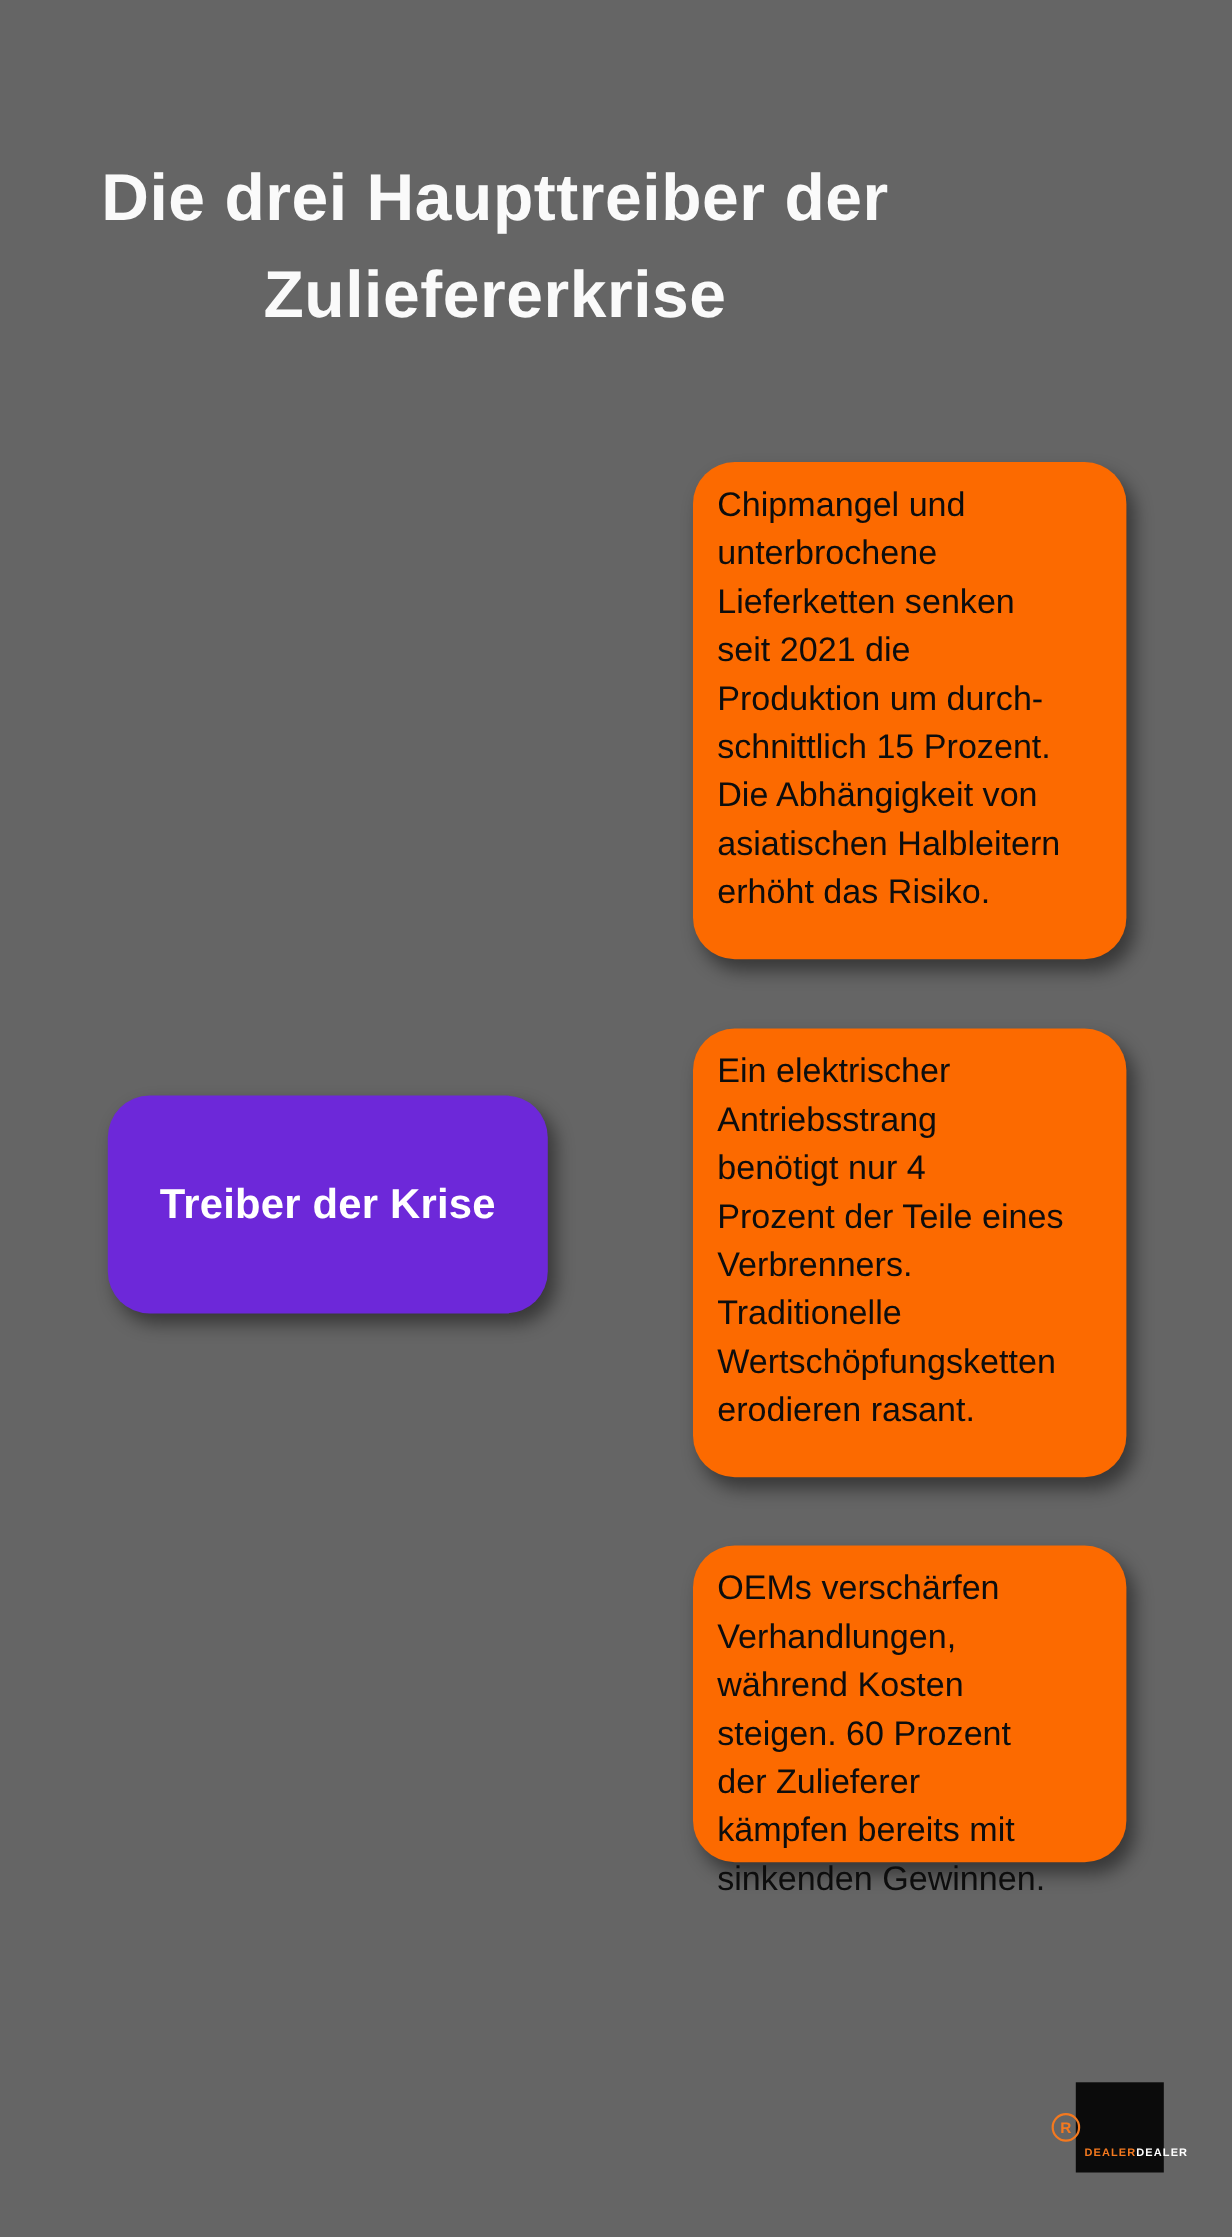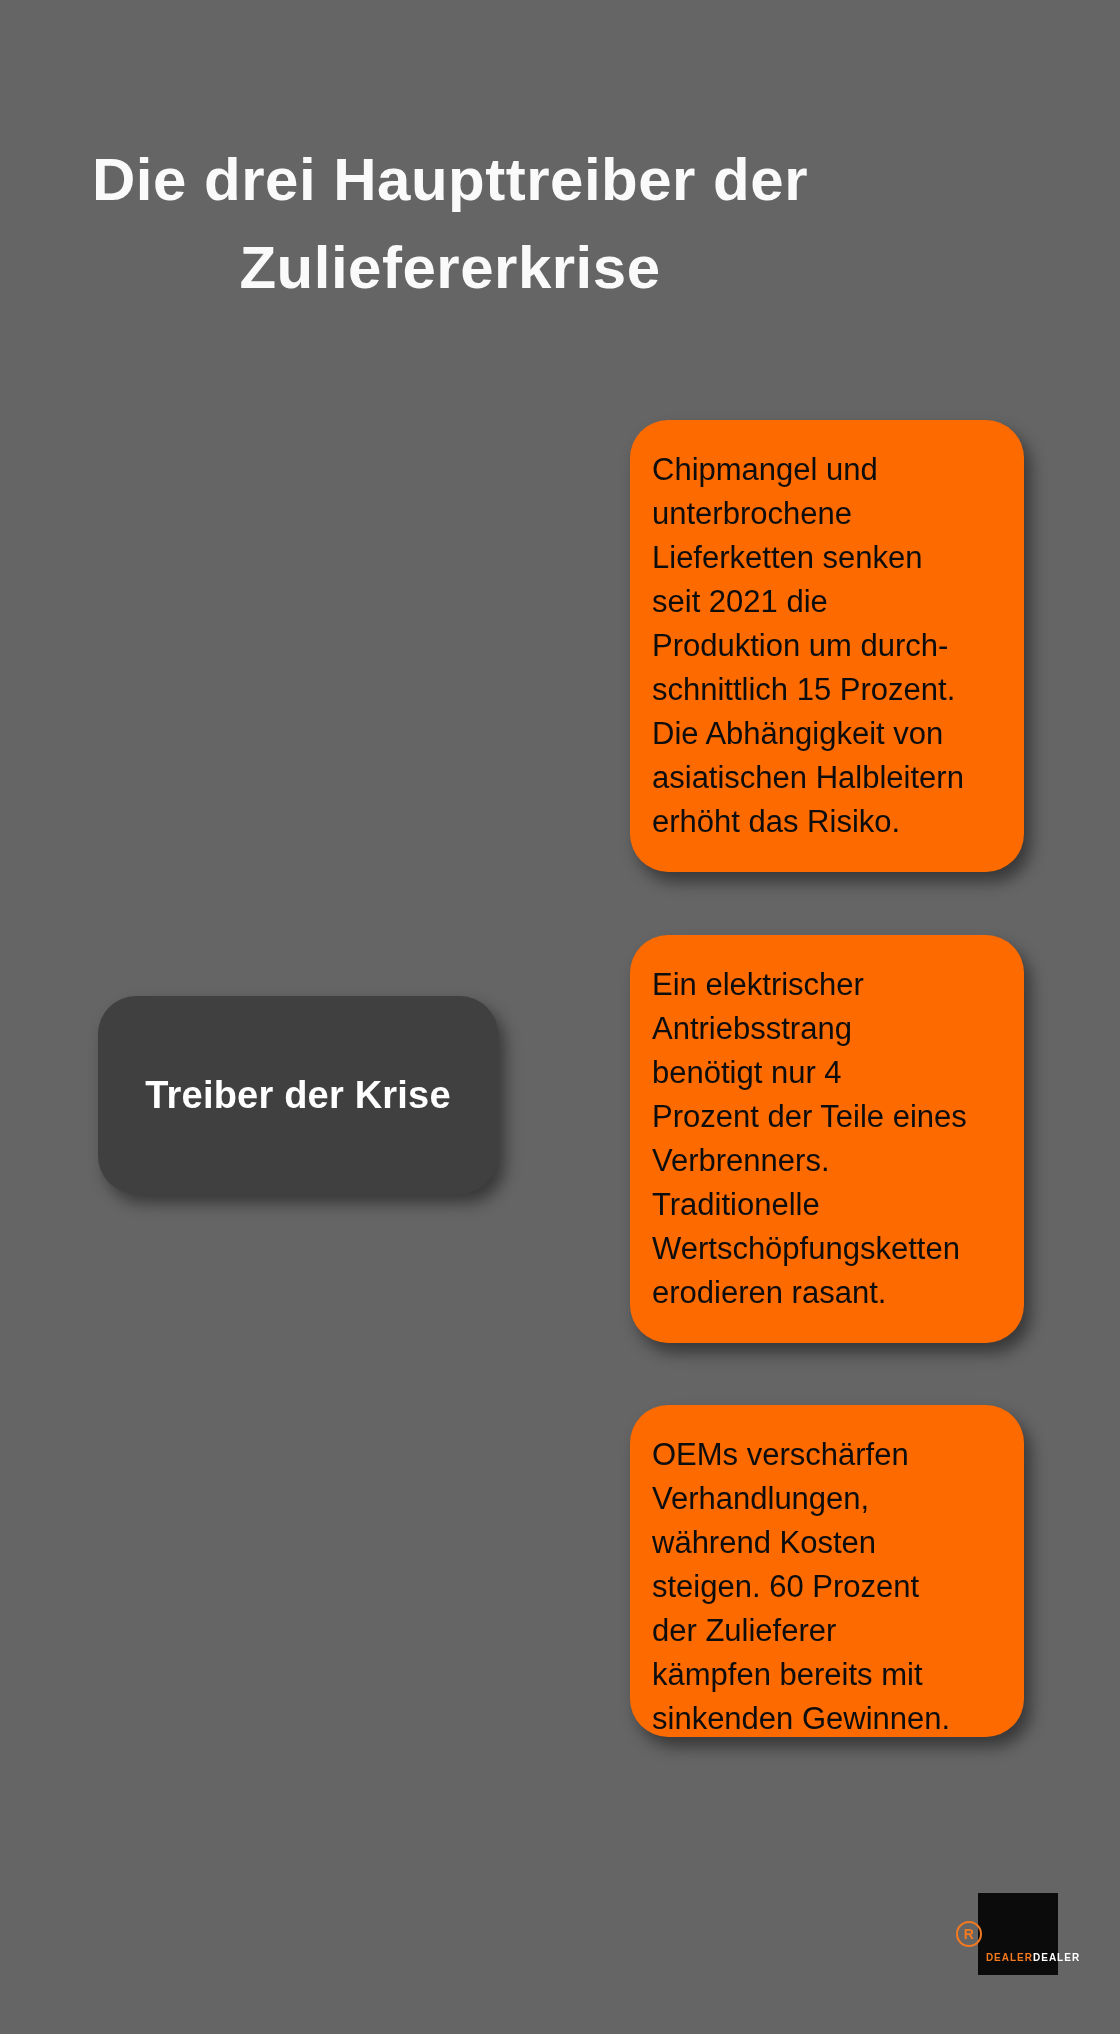--- a/index.html
+++ b/index.html
@@ -30,52 +30,52 @@
     font-weight: bold;
     white-space: pre-line;
     letter-spacing: 0.5px;
   }
   .center-node {
     position: absolute;
     left: 98px;
     top: 996px;
     width: 400px;
     height: 198px;
-    background: #404040;
+    background: #6d28d9;
     border-radius: 38px;
     box-shadow: 7px 9px 16px rgba(0,0,0,0.45);
     display: flex;
     align-items: center;
     justify-content: center;
   }
   .center-node-label {
     color: #ffffff;
     font-size: 38px;
     font-weight: bold;
     letter-spacing: 0.2px;
   }
   .driver-card {
     position: absolute;
     left: 630px;
     width: 394px;
     background: #fc6a00;
     border-radius: 38px;
     box-shadow: 7px 10px 16px rgba(0,0,0,0.45);
     box-sizing: border-box;
-    padding: 28px 22px;
+    padding: 17px 22px;
   }
   .driver-card .card-text {
     color: #0d0d0d;
     font-size: 31px;
     line-height: 44px;
     white-space: pre-line;
   }
   .card-1 { top: 420px;  height: 452px; }
   .card-2 { top: 935px;  height: 408px; }
-  .card-3 { top: 1405px; height: 332px; }
+  .card-3 { top: 1405px; height: 288px; }
 
   .brand-logo {
     position: absolute;
     left: 978px;
     top: 1893px;
     width: 80px;
     height: 82px;
     background: #0b0b0b;
     display: flex;
     align-items: center;

